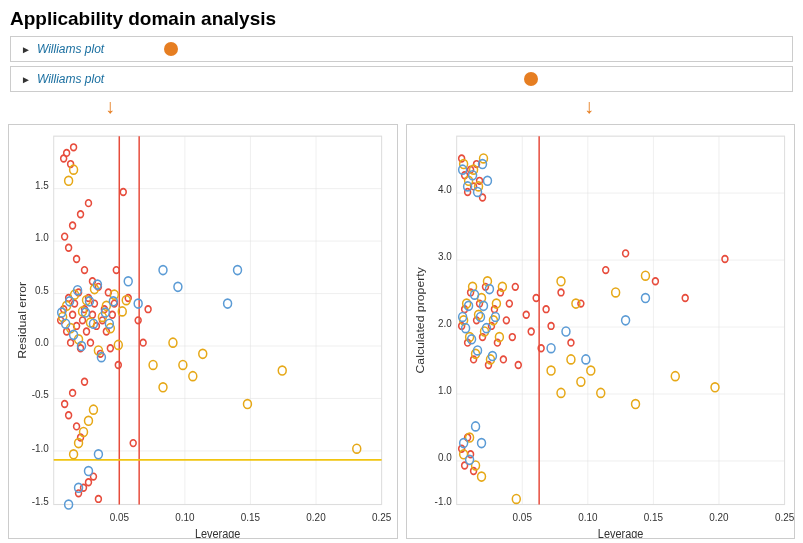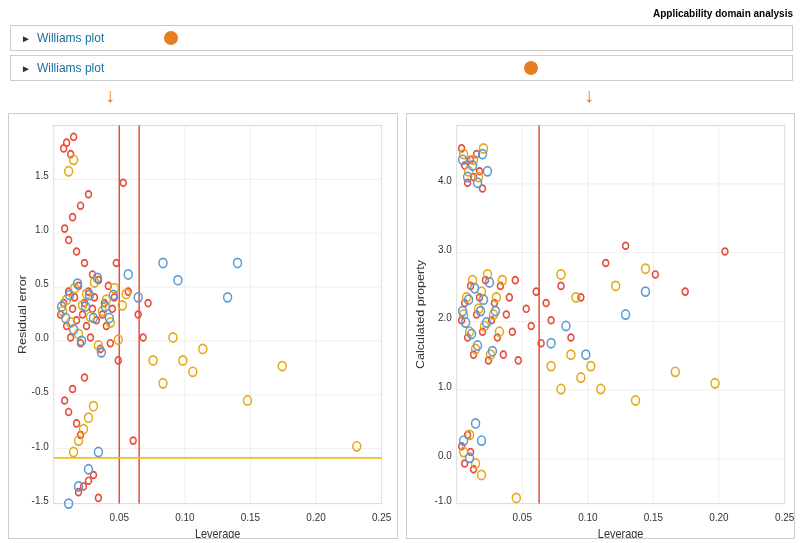--- a/index.html
+++ b/index.html
@@ -19,23 +19,22 @@
       flex-direction: column;
       background: #fff;
     }
 
     .header-section {
       padding: 8px 10px 4px 10px;
     }
 
     .header-title {
       font-weight: bold;
-      font-size: 10px;
+      font-size: 19px;
       margin-bottom: 6px;
-      text-align: right;
     }
 
     .collapsible-row {
       border: 1px solid #ccc;
       margin-bottom: 4px;
       padding: 5px 10px;
       display: flex;
       align-items: center;
       cursor: pointer;
       background: #fff;
@@ -43,20 +42,21 @@
 
     .collapsible-row .arrow {
       margin-right: 6px;
       color: #333;
       font-size: 10px;
     }
 
     .collapsible-label {
       color: #1a6fa0;
       font-size: 12px;
+      font-style: italic;
     }
 
     .plots-section {
       display: flex;
       flex: 1;
       padding: 4px 8px 4px 8px;
       gap: 8px;
     }
 
     .plot-container {

